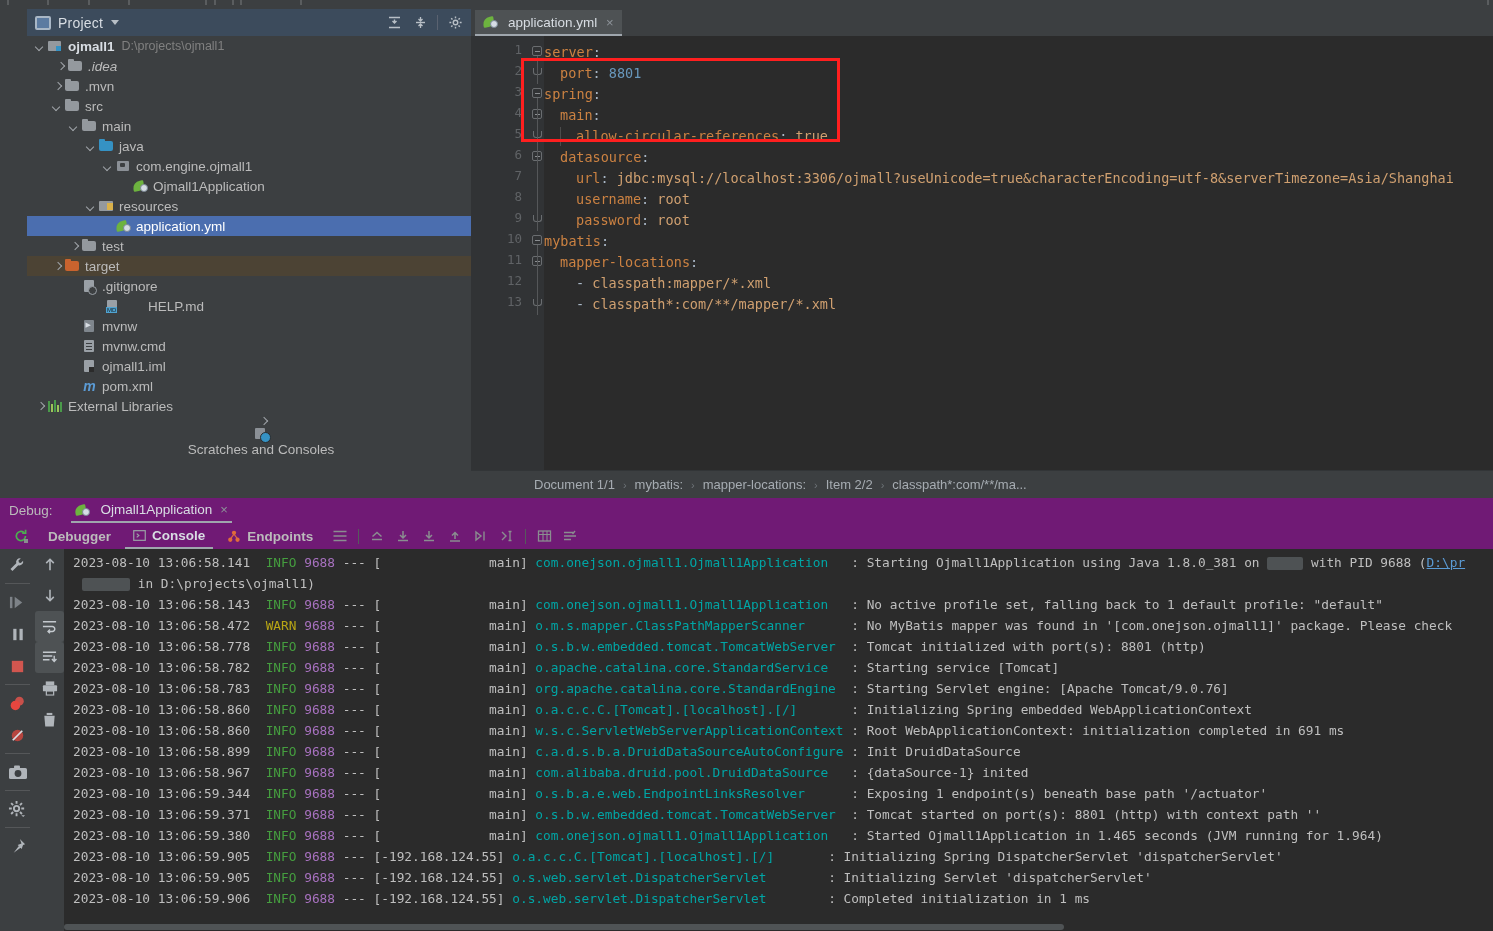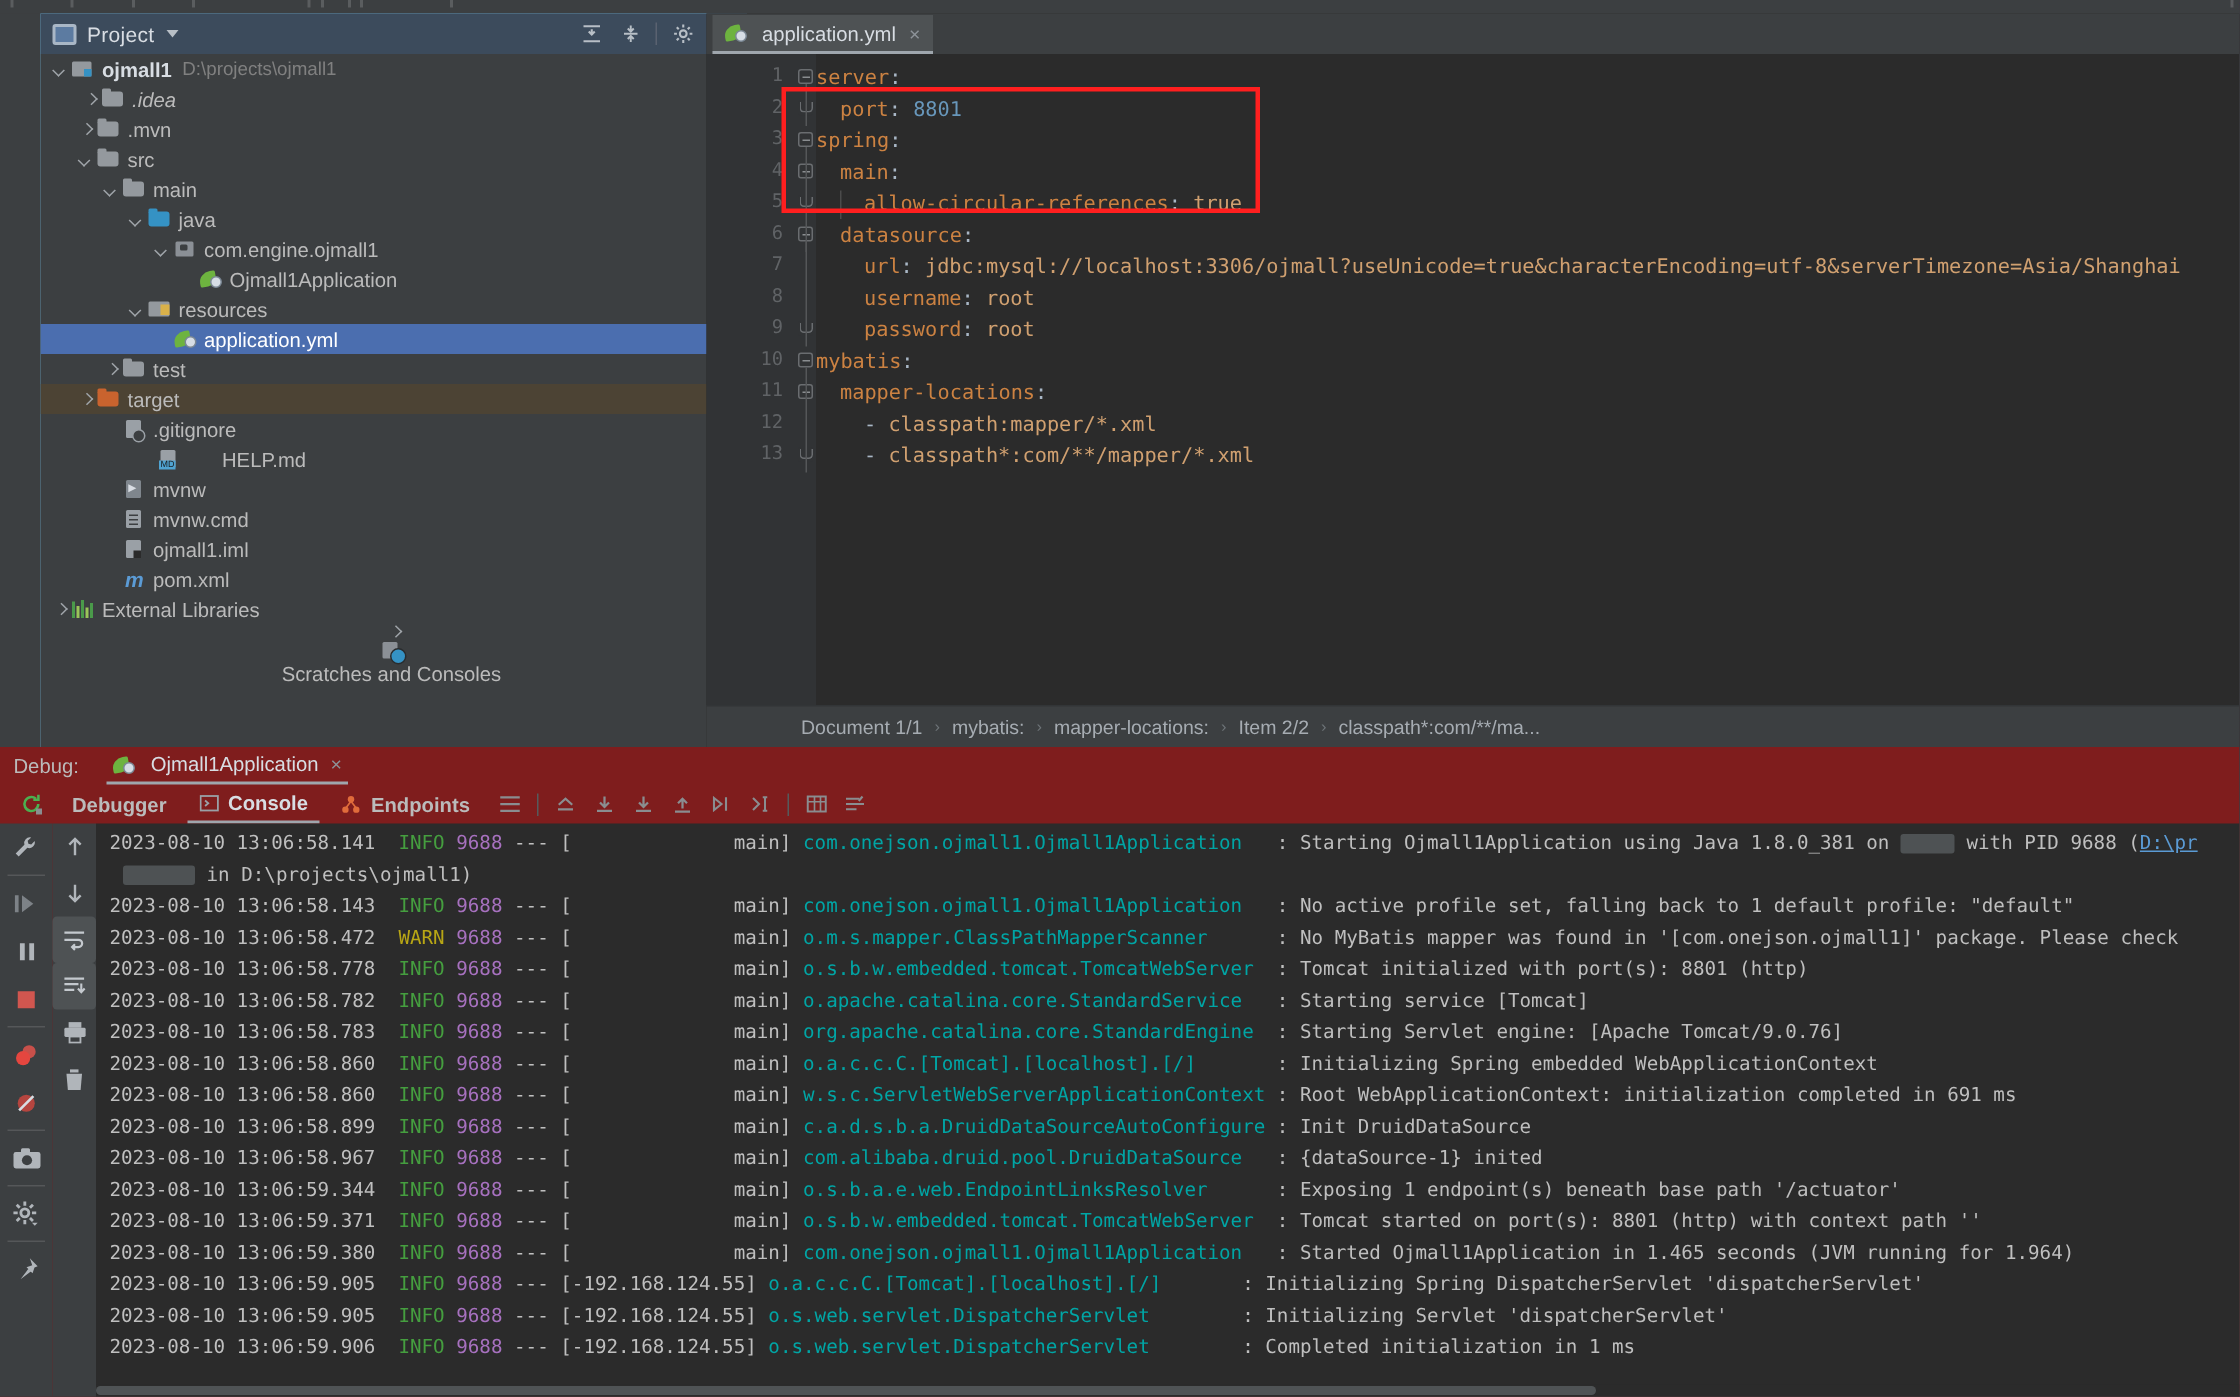--- a/index.html
+++ b/index.html
@@ -190,21 +190,21 @@
 
   .breadcrumb {
     position:absolute; left:0; bottom:0; width:1022px; height:28px; background:#3c3f41;
     display:flex; align-items:center; padding-left:63px; gap:0px;
     border-top:1px solid #323537;
   }
   .bc-item { color:#a6acb2; font-size:13px; }
   .bc-sep { color:#6e7478; font-size:11px; margin:0 8px; }
 
   
-  .debug-panel { position:absolute; left:0; top:498px; width:1493px; height:433px; background:#7f1d1d; }
+  .debug-panel { position:absolute; left:0; top:498px; width:1493px; height:433px; background:#701a75; }
   .dbg-titlebar { position:absolute; left:0; top:0; width:1493px; height:25px; display:flex; align-items:center; }
   .dbg-label { color:#bbbbbb; font-size:13.5px; margin-left:9px; }
   .dbg-tab {
     margin-left:18px; height:25px; display:flex; align-items:center;
     border-bottom:2px solid #9fa6ad; padding:0 4px;
   }
   .dbg-tab .t { color:#d8dde3; font-size:13.5px; margin-left:6px; }
   .dbg-tab .x { color:#8d9399; font-size:13px; margin-left:8px; }
 
   .dbg-toolbar {

